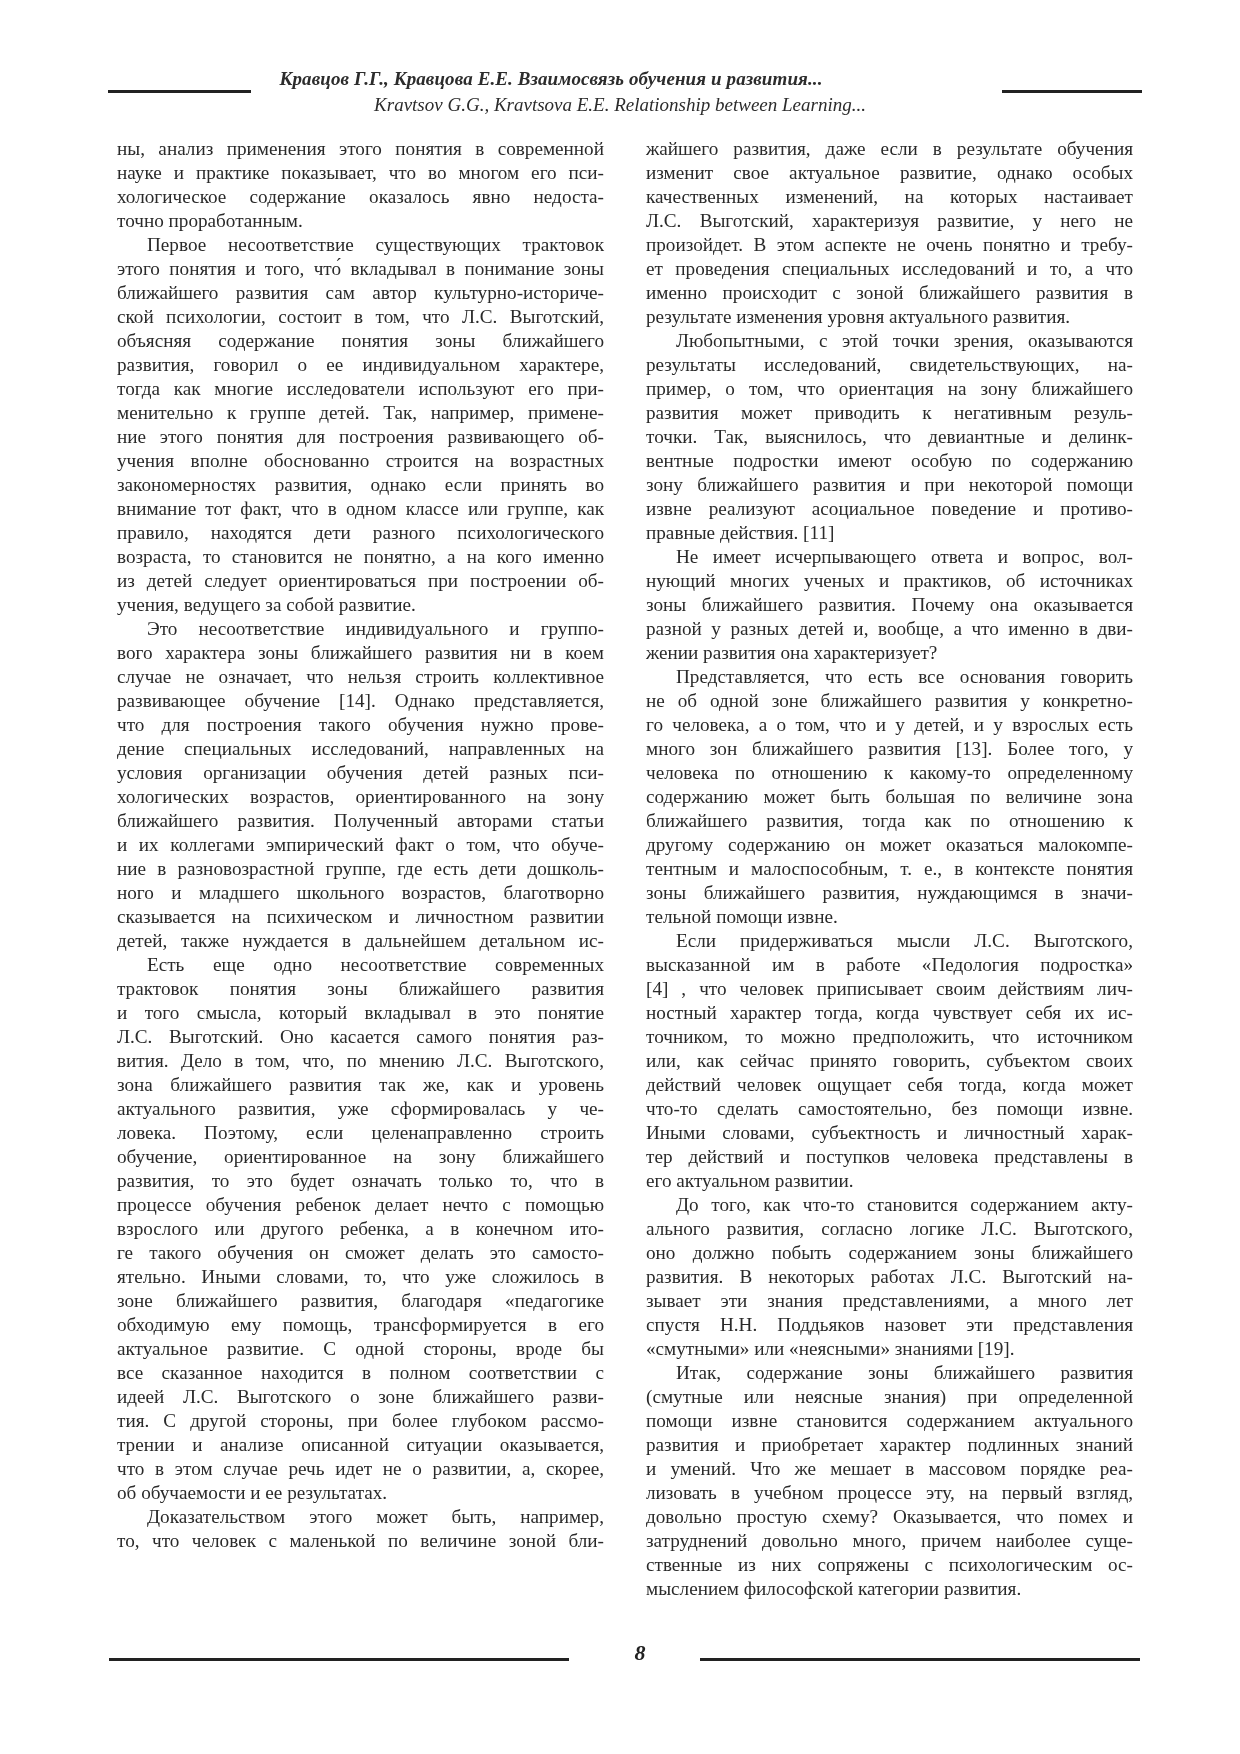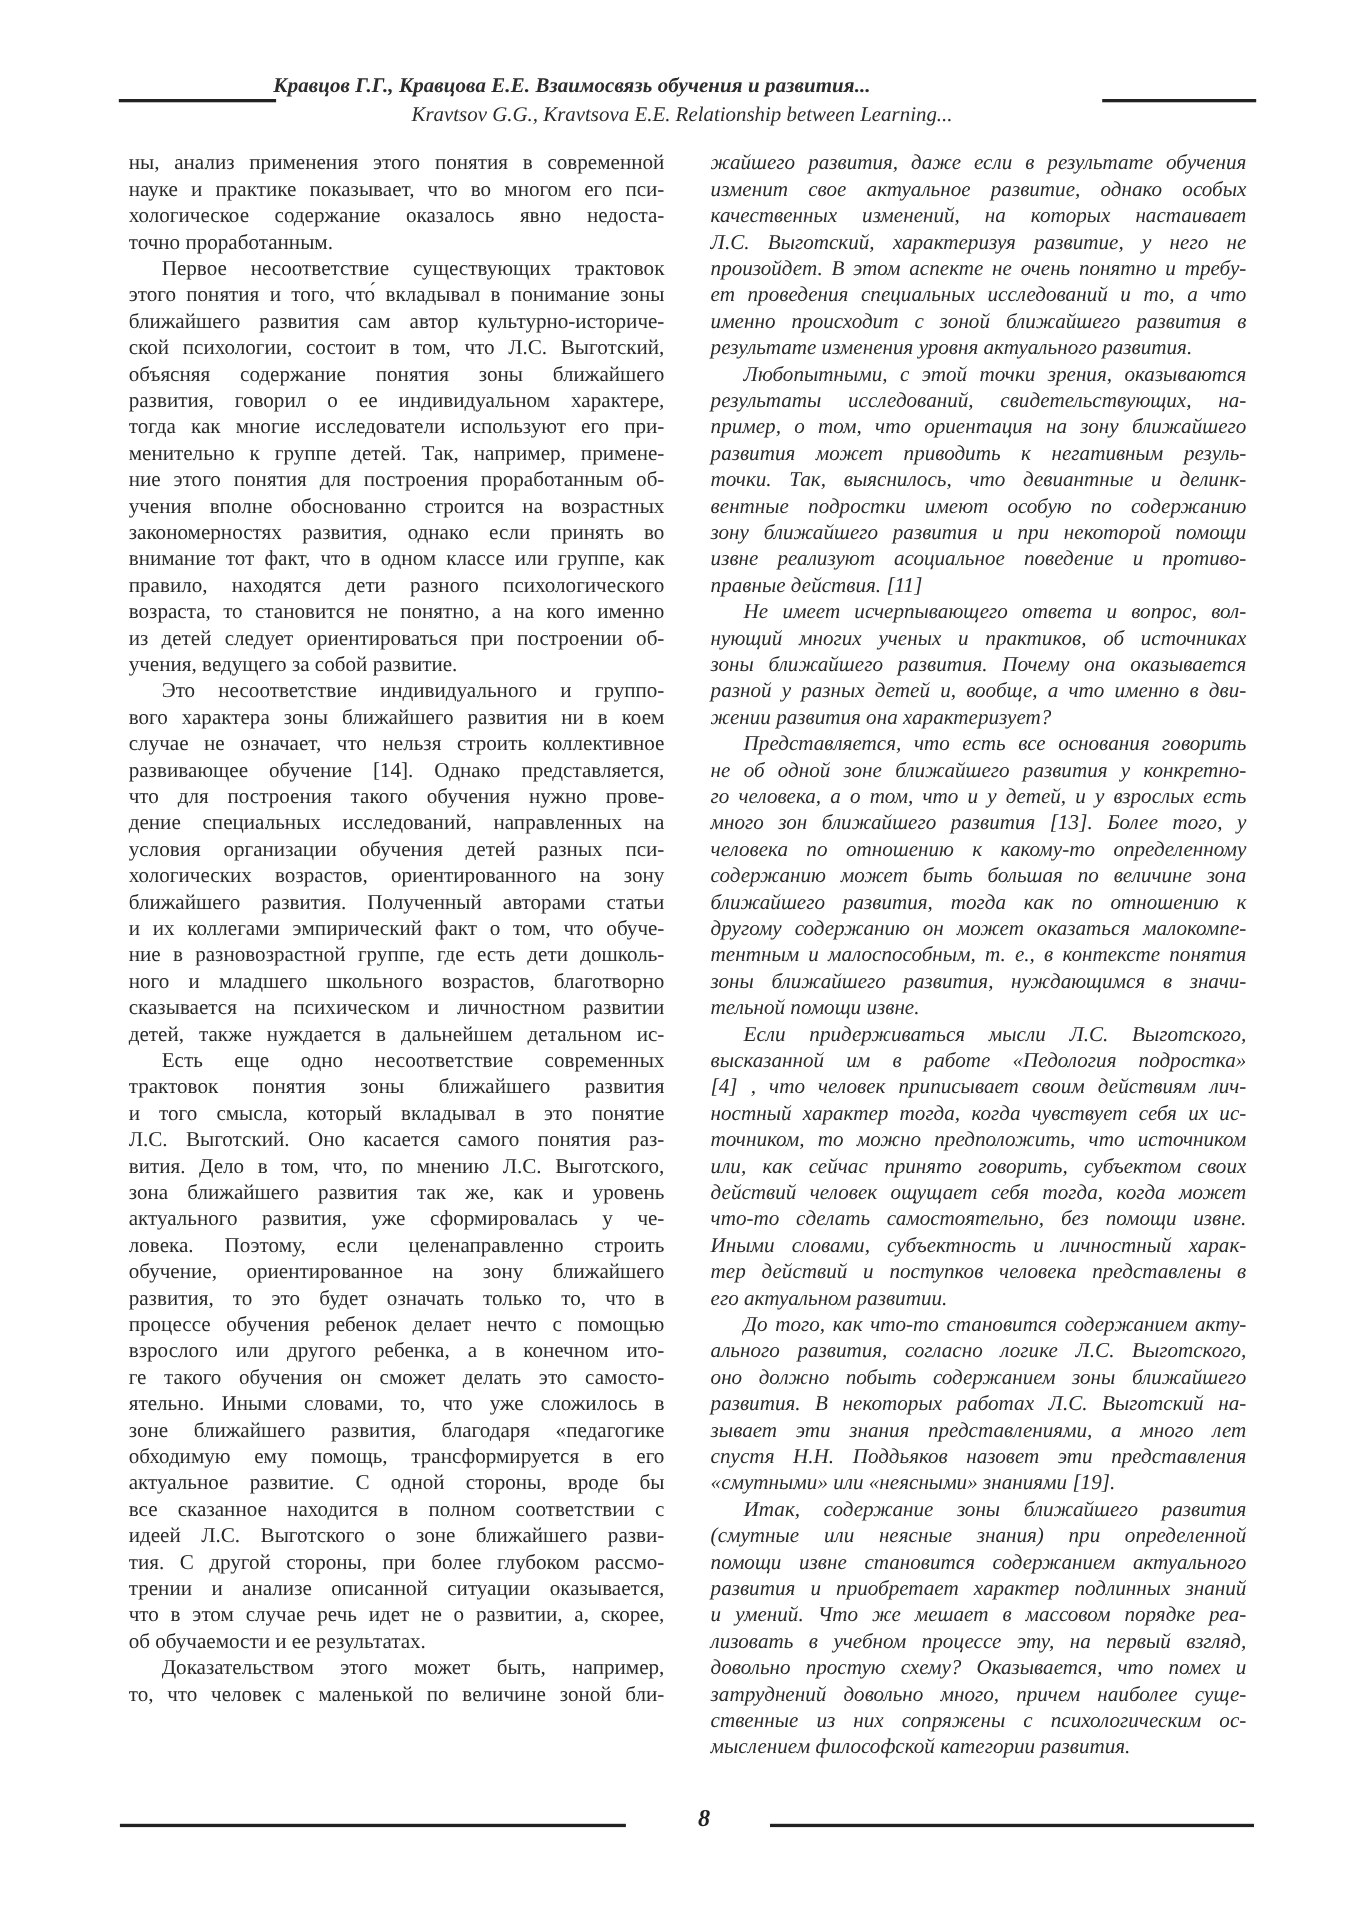--- a/index.html
+++ b/index.html
@@ -3,26 +3,26 @@
 <meta charset="utf-8">
 <style>
   html, body { margin: 0; padding: 0; background: #ffffff; }
   body { width: 1240px; height: 1754px; position: relative; overflow: hidden;
          font-family: "Liberation Serif", "DejaVu Serif", serif; color: #2a2a2a; }
   .header { position: absolute; top: 62px; left: 0; width: 1240px; height: 60px; }
   .header .rule { position: absolute; top: 28px; height: 3px; background: #222; }
   .header .rule.left { left: 108px; width: 143px; }
   .header .rule.right { left: 1002px; width: 140px; }
   .header .title-ru { position: absolute; top: 6px; left: 0; width: 1040px; text-align: center;
-         font-style: italic; font-weight: bold; font-size: 19px; letter-spacing: 0.1px; color: #2c2c2c; }
+         font-style: italic; font-weight: bold; font-size: 19px; letter-spacing: 0.1px; color: #2c2c2c; padding-left: 31px; }
   .header .title-en { position: absolute; top: 32px; left: 0; width: 1240px; text-align: center;
          font-style: italic; font-size: 19px; color: #2c2c2c; }
   .col { position: absolute; top: 137px; width: 487px; font-size: 19.2px; line-height: 24px; }
   .col.left { left: 117px; }
-  .col.right { left: 646px; font-style: italic; }
+  .col.right { left: 646px; }
   .line { display: block; height: 24px; text-align: justify; text-align-last: justify; white-space: nowrap; overflow: visible; }
   .line.last { text-align-last: left; }
   .line.indent { padding-left: 30px; }
   .line span { white-space: normal; }
   .footer { position: absolute; top: 1632px; left: 0; width: 1240px; height: 40px; }
   .footer .rule { position: absolute; top: 26px; height: 3px; background: #222; }
   .footer .rule.left { left: 109px; width: 460px; }
   .footer .rule.right { left: 700px; width: 440px; }
   .footer .page-num { position: absolute; top: 8px; left: 620px; width: 40px; text-align: center;
          font-style: italic; font-weight: bold; font-size: 22px; color: #222; }
@@ -43,21 +43,21 @@
     <div class="line"><span>хологическое содержание оказалось явно недоста-</span></div>
     <div class="line last"><span>точно проработанным.</span></div>
     <div class="line indent"><span>Первое несоответствие существующих трактовок</span></div>
     <div class="line"><span>этого понятия и того, что́ вкладывал в понимание зоны</span></div>
     <div class="line"><span>ближайшего развития сам автор культурно-историче-</span></div>
     <div class="line"><span>ской психологии, состоит в том, что Л.С. Выготский,</span></div>
     <div class="line"><span>объясняя содержание понятия зоны ближайшего</span></div>
     <div class="line"><span>развития, говорил о ее индивидуальном характере,</span></div>
     <div class="line"><span>тогда как многие исследователи используют его при-</span></div>
     <div class="line"><span>менительно к группе детей. Так, например, примене-</span></div>
-    <div class="line"><span>ние этого понятия для построения проработанным об-</span></div>
+    <div class="line"><span>ние этого понятия для построения развивающего об-</span></div>
     <div class="line"><span>учения вполне обоснованно строится на возрастных</span></div>
     <div class="line"><span>закономерностях развития, однако если принять во</span></div>
     <div class="line"><span>внимание тот факт, что в одном классе или группе, как</span></div>
     <div class="line"><span>правило, находятся дети разного психологического</span></div>
     <div class="line"><span>возраста, то становится не понятно, а на кого именно</span></div>
     <div class="line"><span>из детей следует ориентироваться при построении об-</span></div>
     <div class="line last"><span>учения, ведущего за собой развитие.</span></div>
     <div class="line indent"><span>Это несоответствие индивидуального и группо-</span></div>
     <div class="line"><span>вого характера зоны ближайшего развития ни в коем</span></div>
     <div class="line"><span>случае не означает, что нельзя строить коллективное</span></div>

